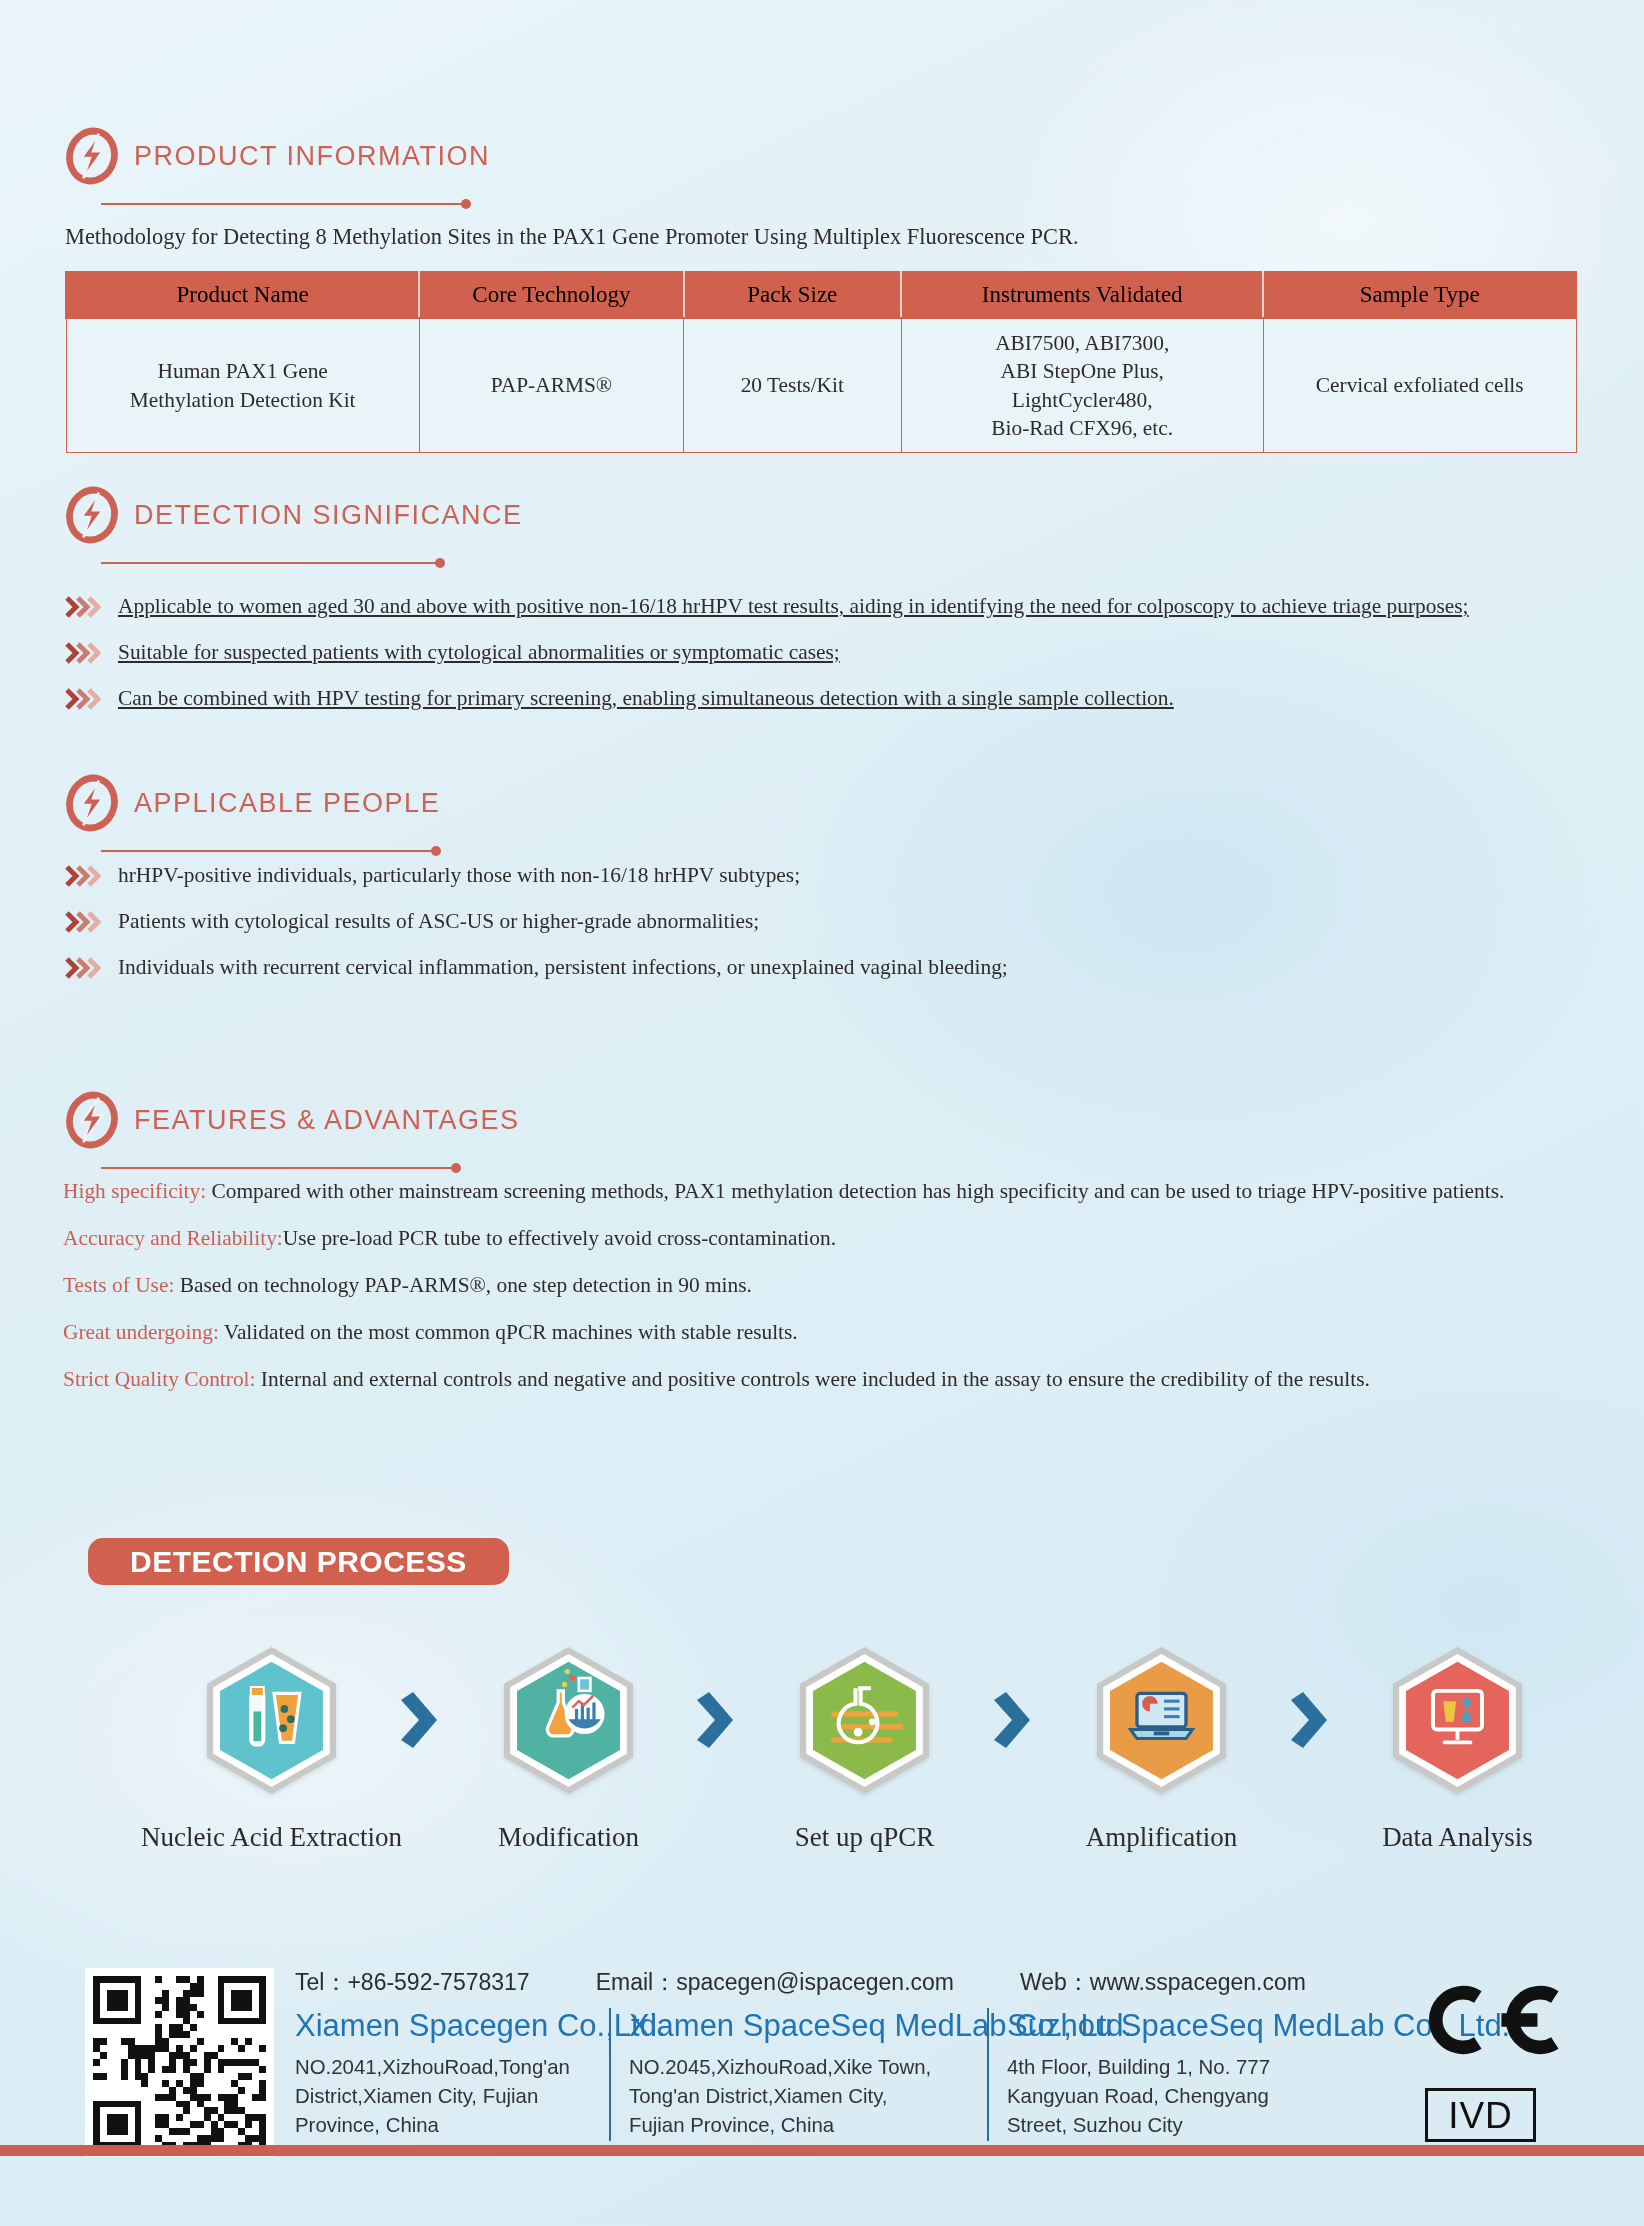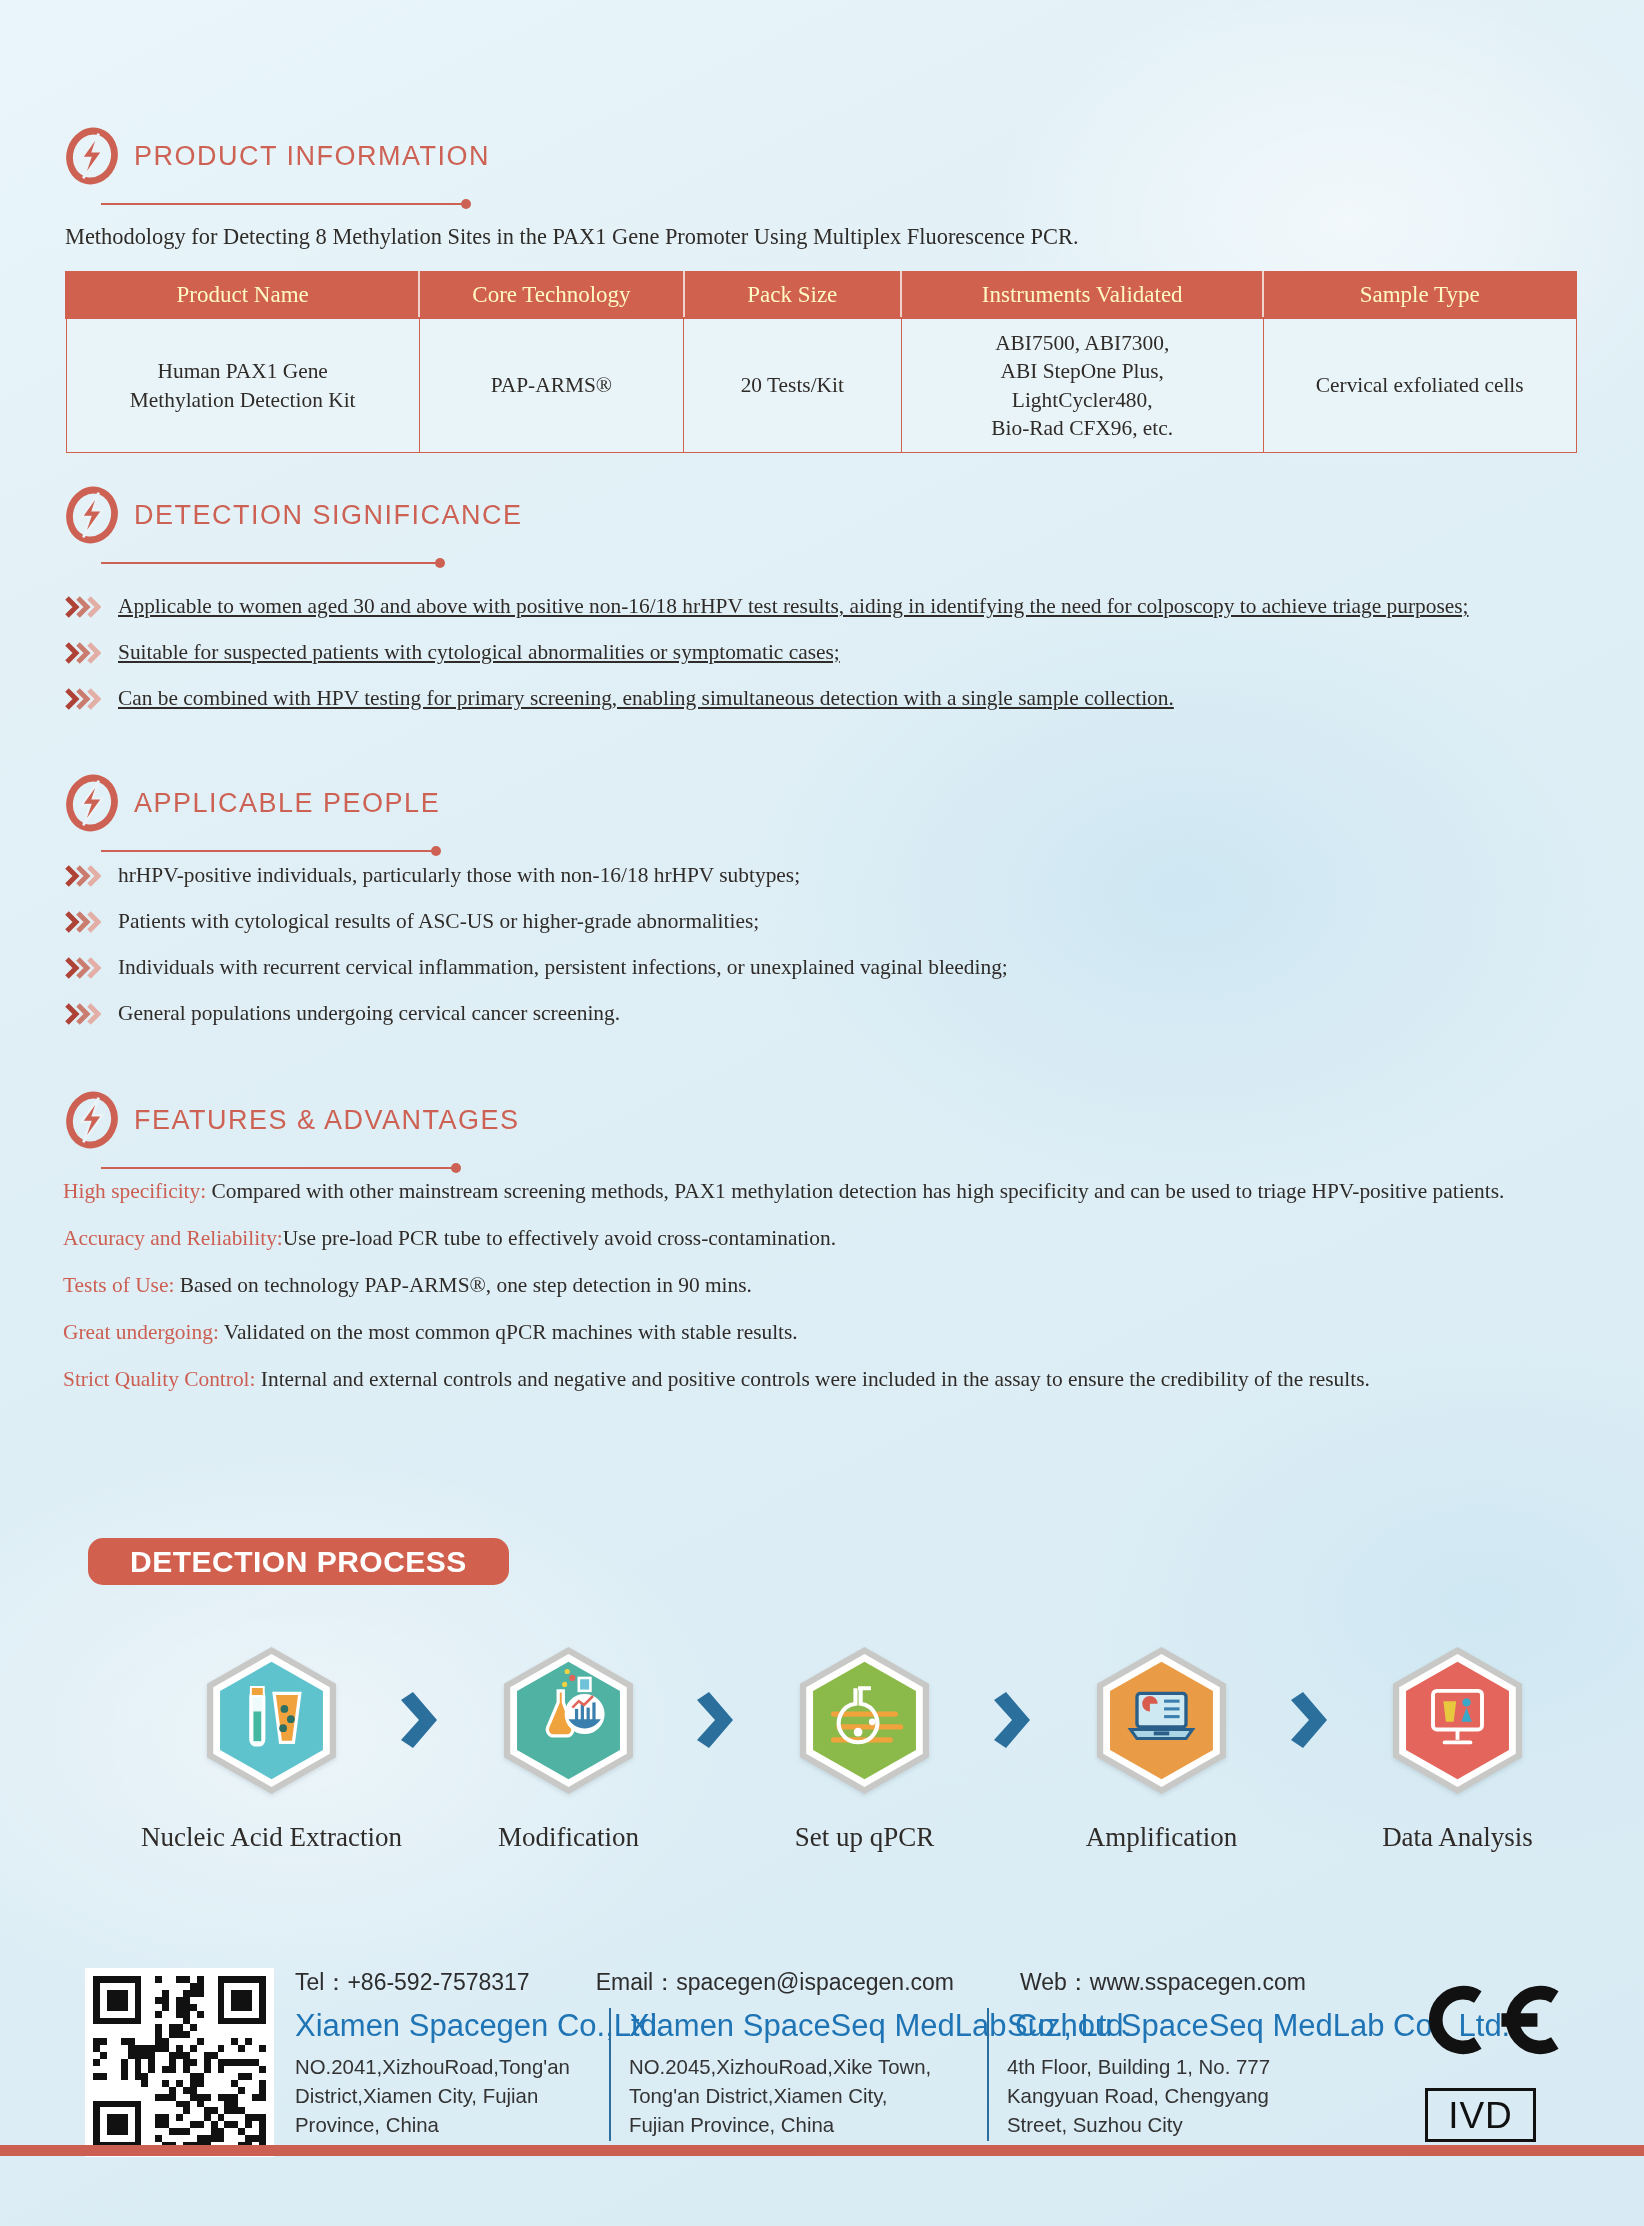--- a/index.html
+++ b/index.html
@@ -26,21 +26,21 @@
   .sec-title { font-family:"Liberation Sans", sans-serif; font-weight:400; font-size:27px;
                letter-spacing:1.5px; color:#cd6153; white-space:nowrap; }
   .sec-underline { position:absolute; height:2px; background:#cd6153; left:38px; }
   .sec-underline::after { content:""; position:absolute; right:-4px; top:-4px; width:10px; height:10px;
                border-radius:50%; background:#cd6153; }
 
   
   .intro { position:absolute; left:65px; top:224px; font-size:22.4px; color:#2f2b28; }
   .info-table { position:absolute; left:65px; top:271px; width:1512px; border-collapse:collapse;
                background:#e9f4f8; }
-  .info-table th { background:#d0614f; color:#fef9c3; font-weight:400; font-size:23px;
+  .info-table th { background:#d0614f; color:#000000; font-weight:400; font-size:23px;
                padding:9px 4px; border:2px solid #d0614f; border-right:2px solid #f0d3cc; }
   .info-table th:last-child { border-right:2px solid #d0614f; }
   .info-table td { border:1.5px solid #d0614f; text-align:center; vertical-align:middle;
                font-size:21.4px; padding:10px 8px; line-height:1.32; height:131px; }
   .pre { white-space:pre-line; }
   .col0{width:23.4%}.col1{width:17.5%}.col2{width:14.4%}.col3{width:24%}.col4{width:20.7%}
 
   
   .blist { position:absolute; left:65px; width:1465px; }
   .bullet { display:flex; gap:17px; margin-bottom:3px; }
@@ -191,28 +191,20 @@
       </svg>
       <div class="btxt">Patients with cytological results of ASC-US or higher-grade abnormalities;</div>
     </div>
     <div class="bullet">
       <svg class="chev" width="36" height="22" viewBox="0 0 36 22">
         <path d="M2 2 L11 11 L2 20" fill="none" stroke="#ae4237" stroke-width="5"></path>
         <path d="M13 2 L22 11 L13 20" fill="none" stroke="#ca7c6f" stroke-width="5"></path>
         <path d="M24 2 L33 11 L24 20" fill="none" stroke="#e3aea5" stroke-width="5"></path>
       </svg>
       <div class="btxt">Individuals with recurrent cervical inflammation, persistent infections, or unexplained vaginal bleeding;</div>
-    </div>
-    <div class="bullet">
-      <svg class="chev" width="36" height="22" viewBox="0 0 36 22">
-        <path d="M2 2 L11 11 L2 20" fill="none" stroke="#ae4237" stroke-width="5"></path>
-        <path d="M13 2 L22 11 L13 20" fill="none" stroke="#ca7c6f" stroke-width="5"></path>
-        <path d="M24 2 L33 11 L24 20" fill="none" stroke="#e3aea5" stroke-width="5"></path>
-      </svg>
-      <div class="btxt">General populations undergoing cervical cancer screening.</div>
     </div>
   </div>
 
   <div class="sec-head" style="top:1091px;">
     <div class="row">
       <svg class="logo-icon" viewBox="0 0 60 60">
         <ellipse cx="30" cy="30" rx="23" ry="26" fill="none" stroke="#cd6153" stroke-width="7" transform="rotate(16 30 30)"></ellipse>
         <path d="M37 7 L19 32 L28 32 L21 53 L41 25 L31 25 Z" fill="#cd6153" stroke="#eaf4f8" stroke-width="2.5"></path>
       </svg>
       <div class="sec-title">FEATURES &amp; ADVANTAGES</div>

